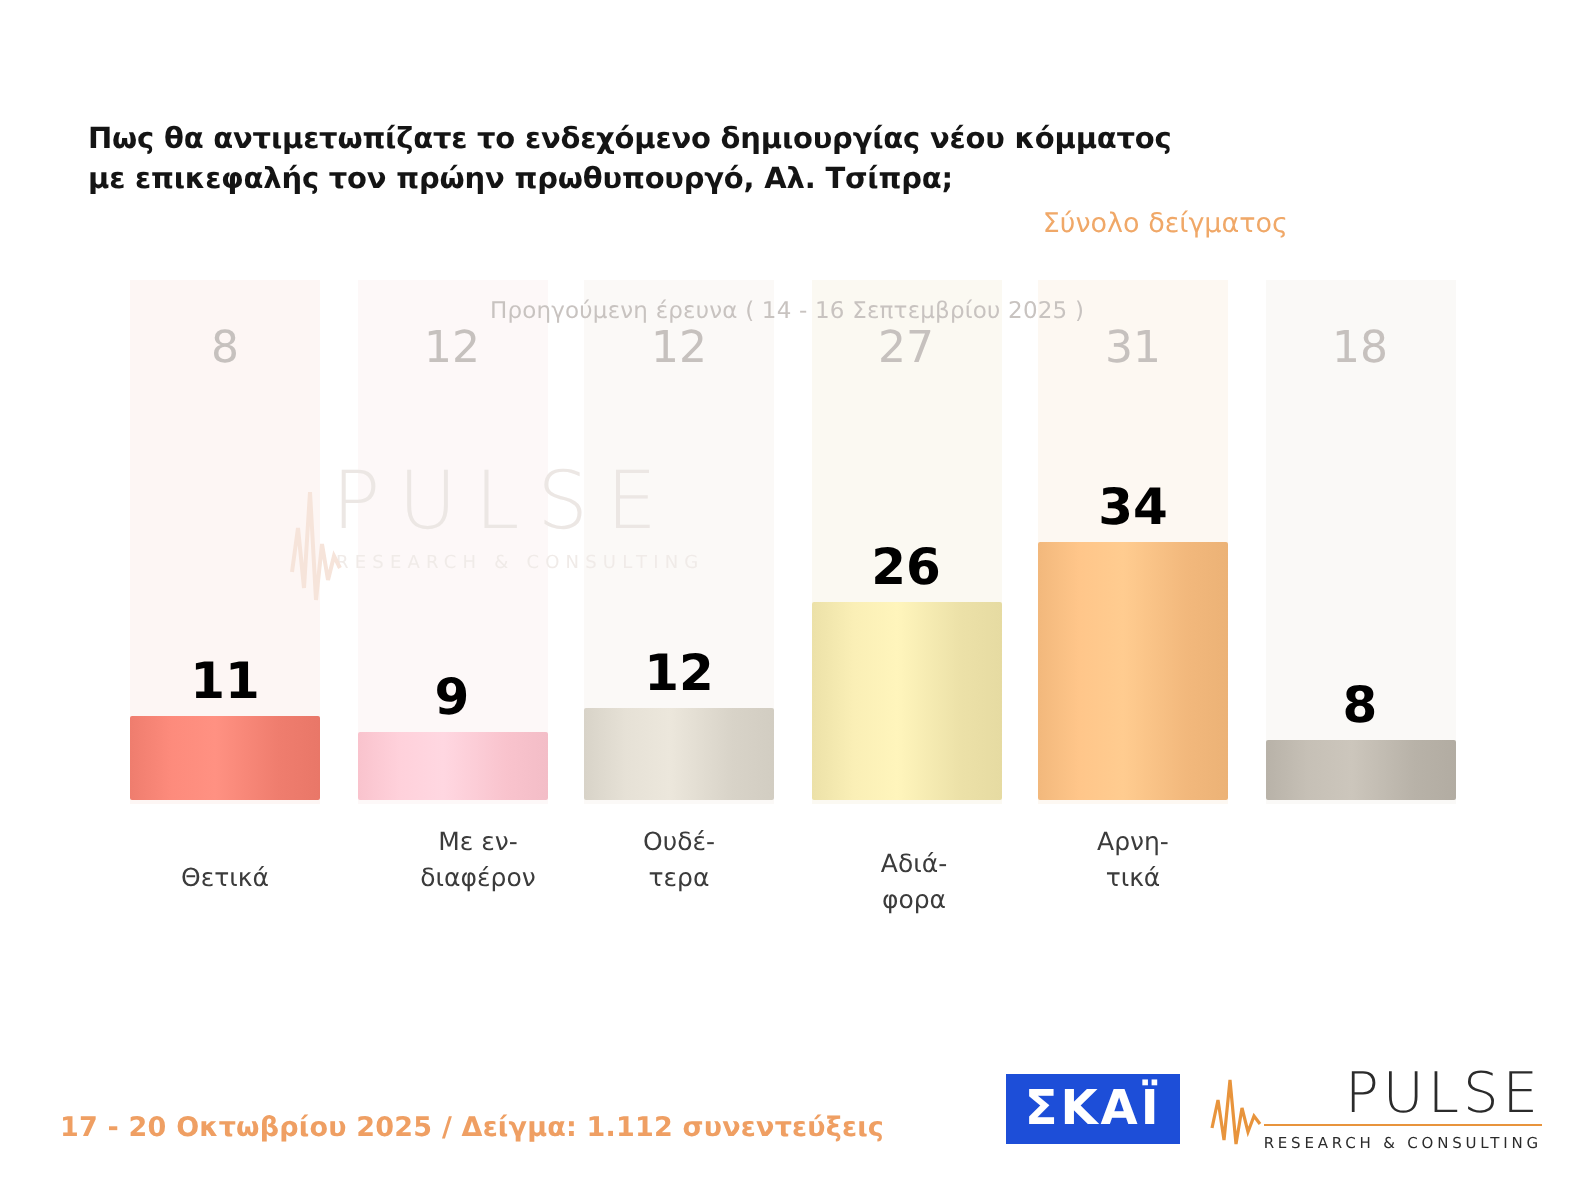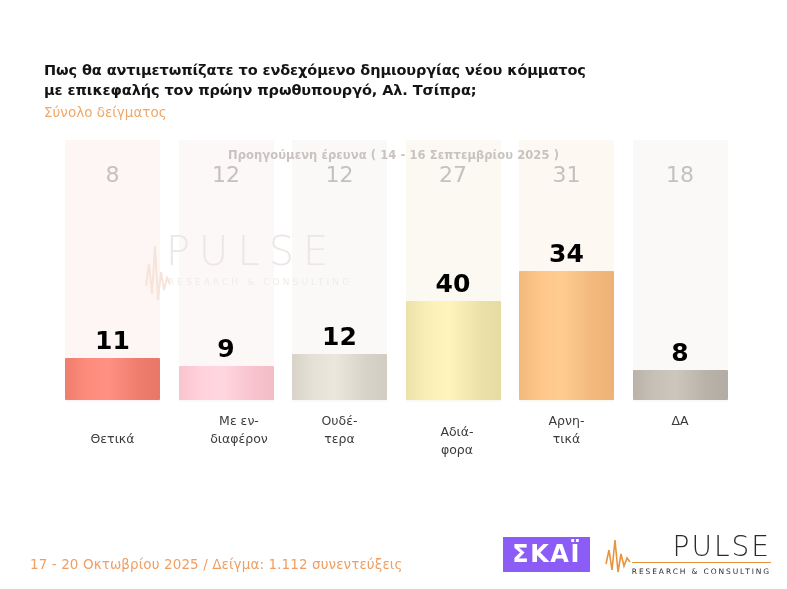--- a/index.html
+++ b/index.html
@@ -33,20 +33,21 @@
     line-height: 20px;
     letter-spacing: -0.1px;
     white-space: nowrap;
   }
   #subtitle {
     margin-top: 4px;
     font-size: 13.5px;
     color: #f0a868;
     line-height: 17px;
     font-weight: normal;
+    text-align: right;
   }
 
   
   #chart-area {
     position: absolute;
     left: 0;
     top: 140px;
     width: 787px;
     height: 262px;
   }
@@ -95,21 +96,20 @@
     left: 0;
     top: 4px;
     width: 787px;
     text-align: center;
     z-index: 3;
   }
   #prev-header span {
     font-size: 11.5px;
     color: #c8c3c0;
     letter-spacing: 0.1px;
-    font-weight: bold;
   }
 
   
   .prev-val {
     position: absolute;
     top: 22px;
     width: 95px;
     text-align: center;
     font-size: 22px;
     color: #c6c1be;
@@ -175,34 +175,34 @@
     letter-spacing: 0.6px;
   }
 
   
   #footer-date {
     position: absolute;
     left: 30px;
     top: 556px;
     font-size: 13.5px;
     color: #ef9f63;
-    font-weight: normal;
+    font-weight: bold;
     letter-spacing: 0.1px;
   }
 
   #logos {
     position: absolute;
     right: 16px;
     top: 532px;
     display: flex;
     align-items: center;
     gap: 16px;
   }
   #skai-logo {
-    background: #8b5cf6;
+    background: #1d4ed8;
     padding: 5px 9px 6px 9px;
     display: inline-block;
   }
   #skai-logo .skai-text {
     color: #ffffff;
     font-size: 24px;
     font-weight: bold;
     letter-spacing: 1.5px;
     line-height: 24px;
     font-family: "DejaVu Sans", "Liberation Sans", sans-serif;
@@ -292,21 +292,21 @@
           <div class="bar-inner" style="background: linear-gradient(90deg, rgb(249, 195, 205) 0%, rgb(255, 209, 219) 22%, rgb(255, 215, 225) 45%, rgb(249, 195, 205) 78%, rgb(243, 189, 199) 100%);"></div>
         </div>
         <div class="cur-val" style="left: 178.5px; top: 195.8px;">9</div>
         <div class="bar" style="left: 292px; height: 45.6px;">
           <div class="bar-inner" style="background: linear-gradient(90deg, rgb(216, 211, 200) 0%, rgb(230, 225, 214) 22%, rgb(236, 231, 220) 45%, rgb(216, 211, 200) 78%, rgb(210, 205, 194) 100%);"></div>
         </div>
         <div class="cur-val" style="left: 292px; top: 184.4px;">12</div>
         <div class="bar" style="left: 405.5px; height: 98.8px;">
           <div class="bar-inner" style="background: linear-gradient(90deg, rgb(236, 225, 168) 0%, rgb(250, 239, 182) 22%, rgb(255, 245, 188) 45%, rgb(236, 225, 168) 78%, rgb(230, 219, 162) 100%);"></div>
         </div>
-        <div class="cur-val" style="left: 405.5px; top: 131.2px;">40</div>
+        <div class="cur-val" style="left: 405.5px; top: 131.2px;">26</div>
         <div class="bar" style="left: 519px; height: 129.2px;">
           <div class="bar-inner" style="background: linear-gradient(90deg, rgb(242, 184, 124) 0%, rgb(255, 198, 138) 22%, rgb(255, 204, 144) 45%, rgb(242, 184, 124) 78%, rgb(236, 178, 118) 100%);"></div>
         </div>
         <div class="cur-val" style="left: 519px; top: 100.8px;">34</div>
         <div class="bar" style="left: 632.5px; height: 30.4px;">
           <div class="bar-inner" style="background: linear-gradient(90deg, rgb(184, 178, 168) 0%, rgb(198, 192, 182) 22%, rgb(204, 198, 188) 45%, rgb(184, 178, 168) 78%, rgb(178, 172, 162) 100%);"></div>
         </div>
         <div class="cur-val" style="left: 632.5px; top: 199.6px;">8</div>
       </div>
 
@@ -326,21 +326,20 @@
       </div>
       <div class="cat-label" style="left: 402px; margin-top: 11px;">
         <div>Αδιά-</div>
         <div>φορα</div>
       </div>
       <div class="cat-label" style="left: 511.5px;">
         <div>Αρνη-</div>
         <div>τικά</div>
       </div>
       <div class="cat-label" style="left: 625px;">
-        <div>ΔΑ</div>
       </div>
     </div>
 
 
   <div id="footer-date">17 - 20 Οκτωβρίου 2025  /  Δείγμα:  1.112 συνεντεύξεις</div>
 
   <div id="logos">
     <div id="skai-logo">
       <span class="skai-text">ΣΚΑΪ</span>
     </div>

